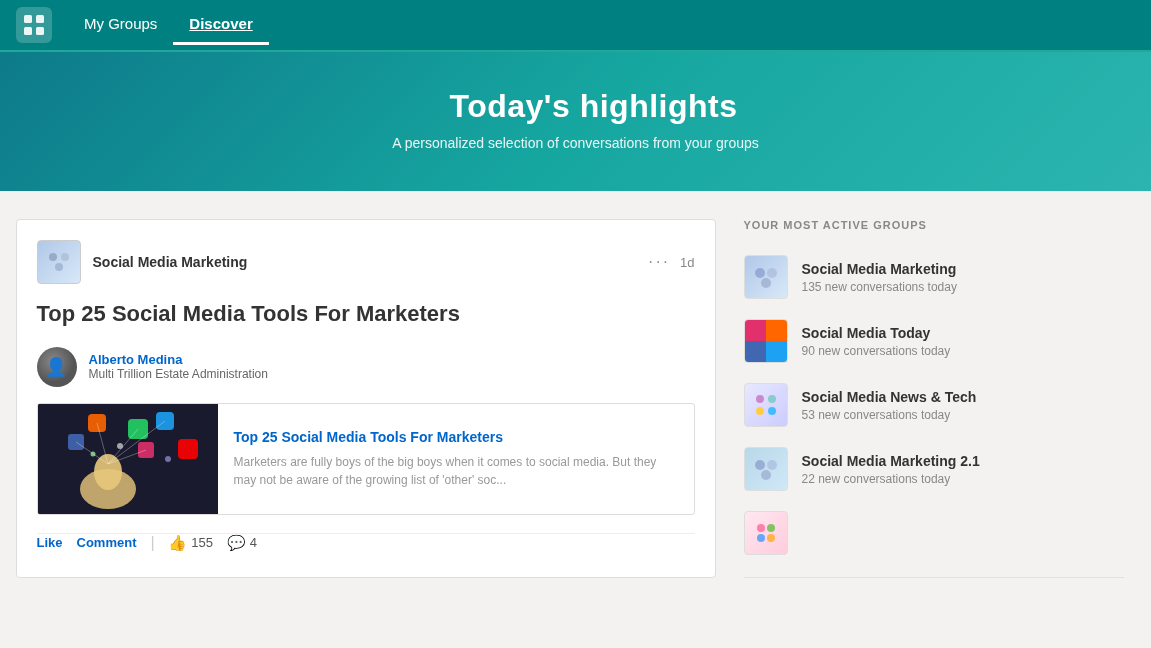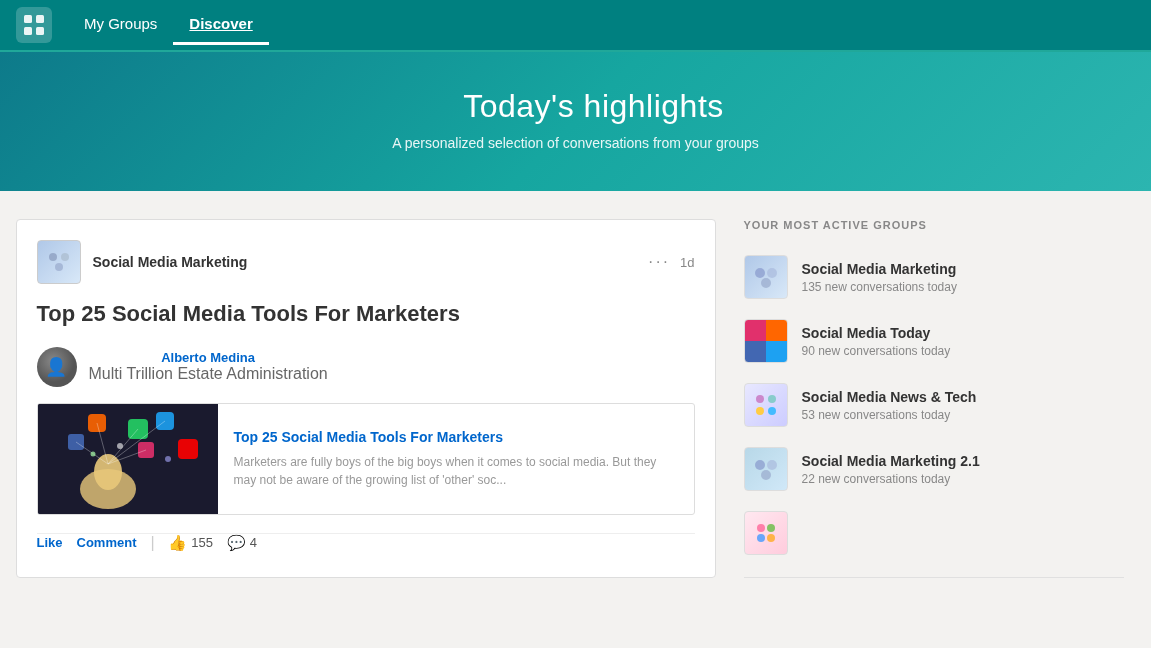--- a/index.html
+++ b/index.html
@@ -42,21 +42,21 @@
 
     
     .hero {
       background: linear-gradient(135deg, #0d7a8a 0%, #16a6a0 50%, #2cb5b0 100%);
       text-align: center;
       padding: 36px 0 40px;
       color: #fff;
     }
     .hero-title {
       font-size: 32px;
-      font-weight: 400;
+      font-weight: 700;
       margin-bottom: 10px;
       letter-spacing: 0.5px;
       padding-left: 36px;
     }
     .hero-subtitle {
       font-size: 14px;
       font-weight: 400;
       opacity: 0.9;
     }
 
@@ -132,29 +132,29 @@
       overflow: hidden;
       flex-shrink: 0;
     }
     .author-avatar-inner {
       width: 100%; height: 100%;
       background: radial-gradient(circle at 40% 35%, #888 0%, #555 60%);
       display: flex; align-items: center; justify-content: center;
       font-size: 18px;
       color: #fff;
     }
-    .author-info { display: flex; flex-direction: column; align-items: center; }
+    .author-info { display: flex; flex-direction: column; }
     .author-name {
       font-size: 13px;
       font-weight: 700;
       color: #0066cc;
       cursor: pointer;
     }
     .author-company {
-      font-size: 16px;
+      font-size: 12px;
       color: #666;
     }
 
     
     .link-preview {
       border: 1px solid #ddd;
       border-radius: 3px;
       display: flex;
       overflow: hidden;
       margin-bottom: 18px;

